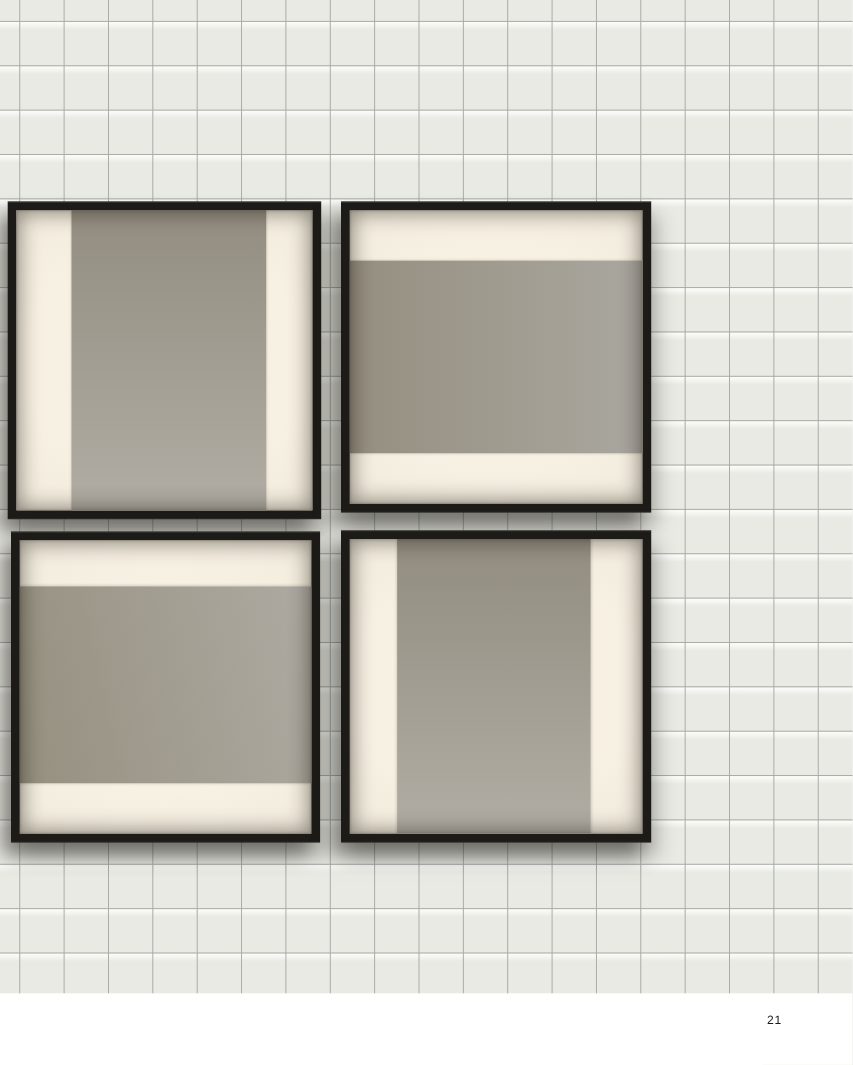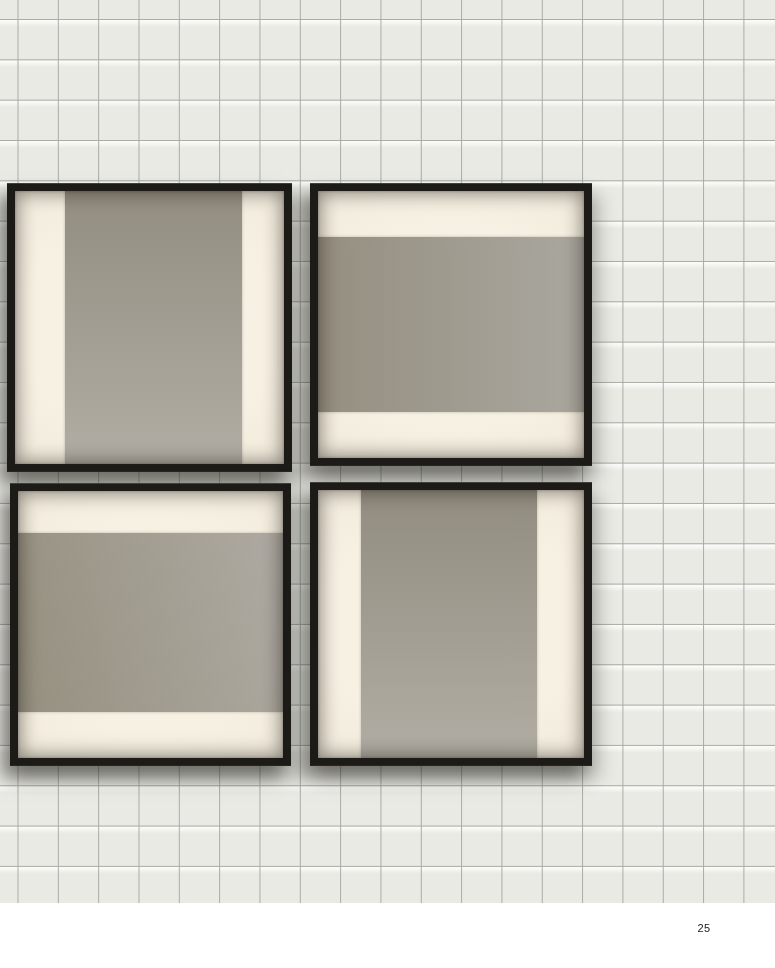--- a/index.html
+++ b/index.html
@@ -127,13 +127,13 @@
   </div>
 
   <div class="frame frame-br">
     <div class="art">
       <div class="band"></div>
     </div>
   </div>
 
 </div>
 
-<div class="folio">25</div>
+<div class="folio">21</div>
 
 </body></html>

